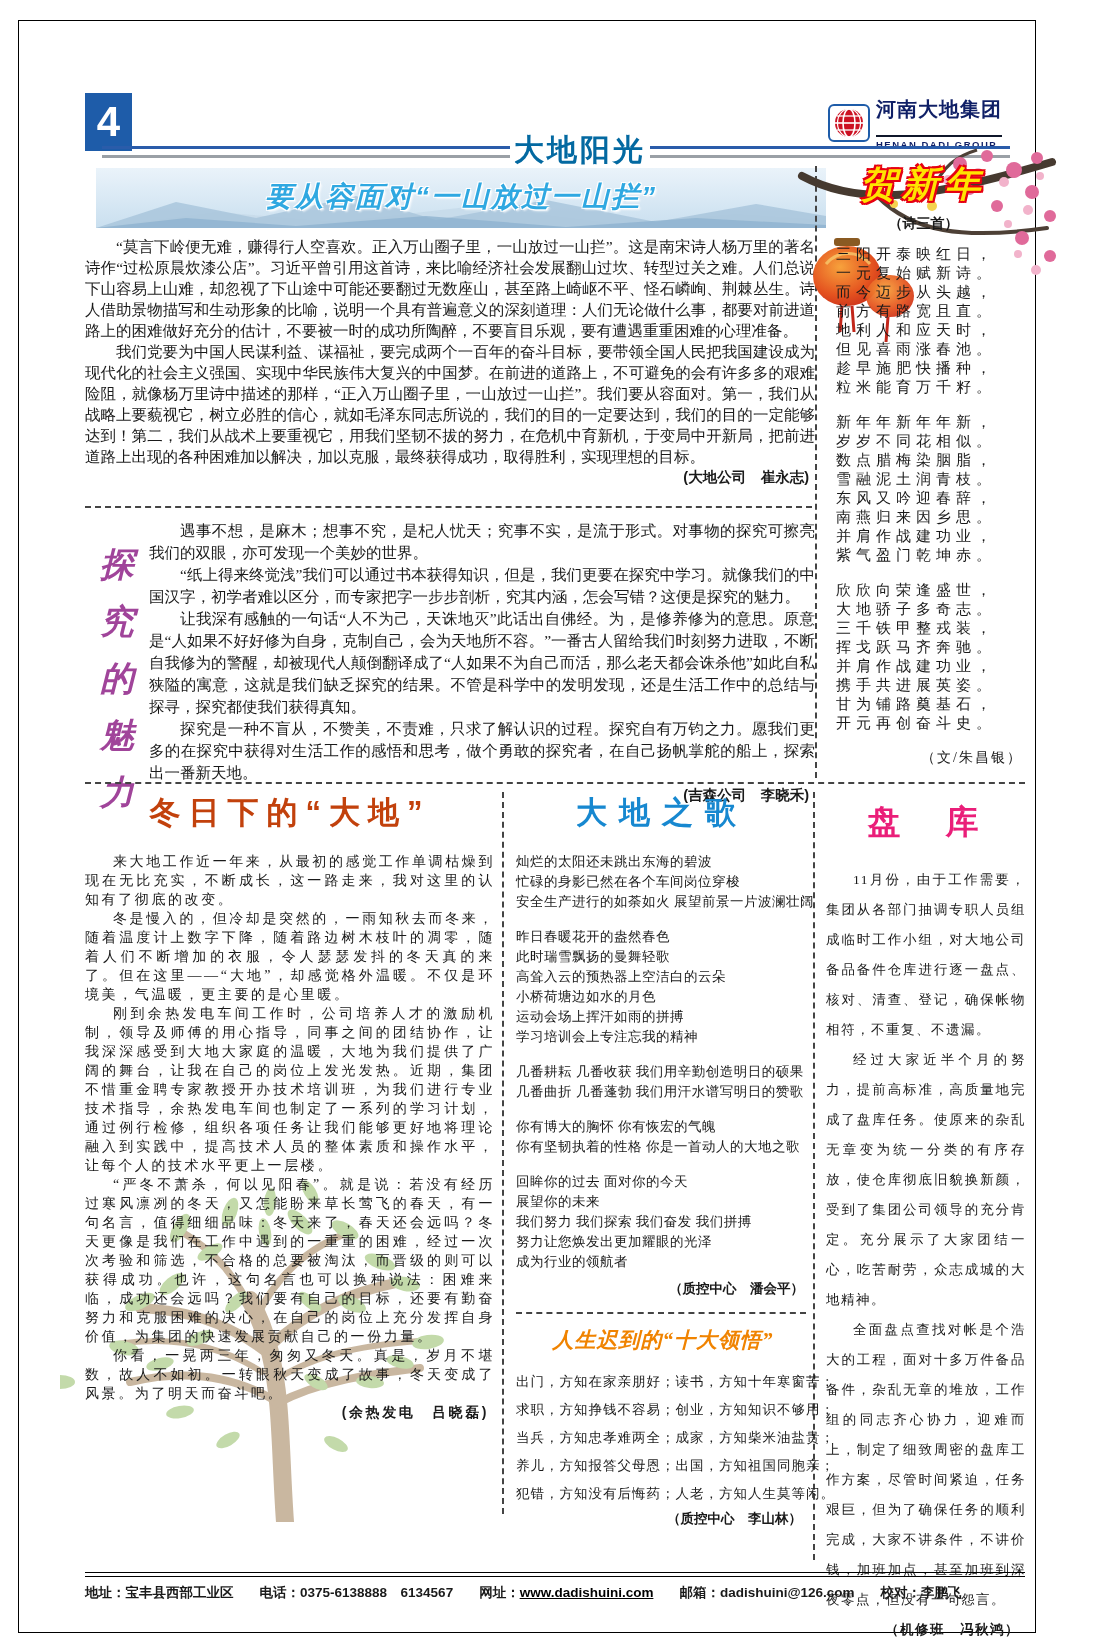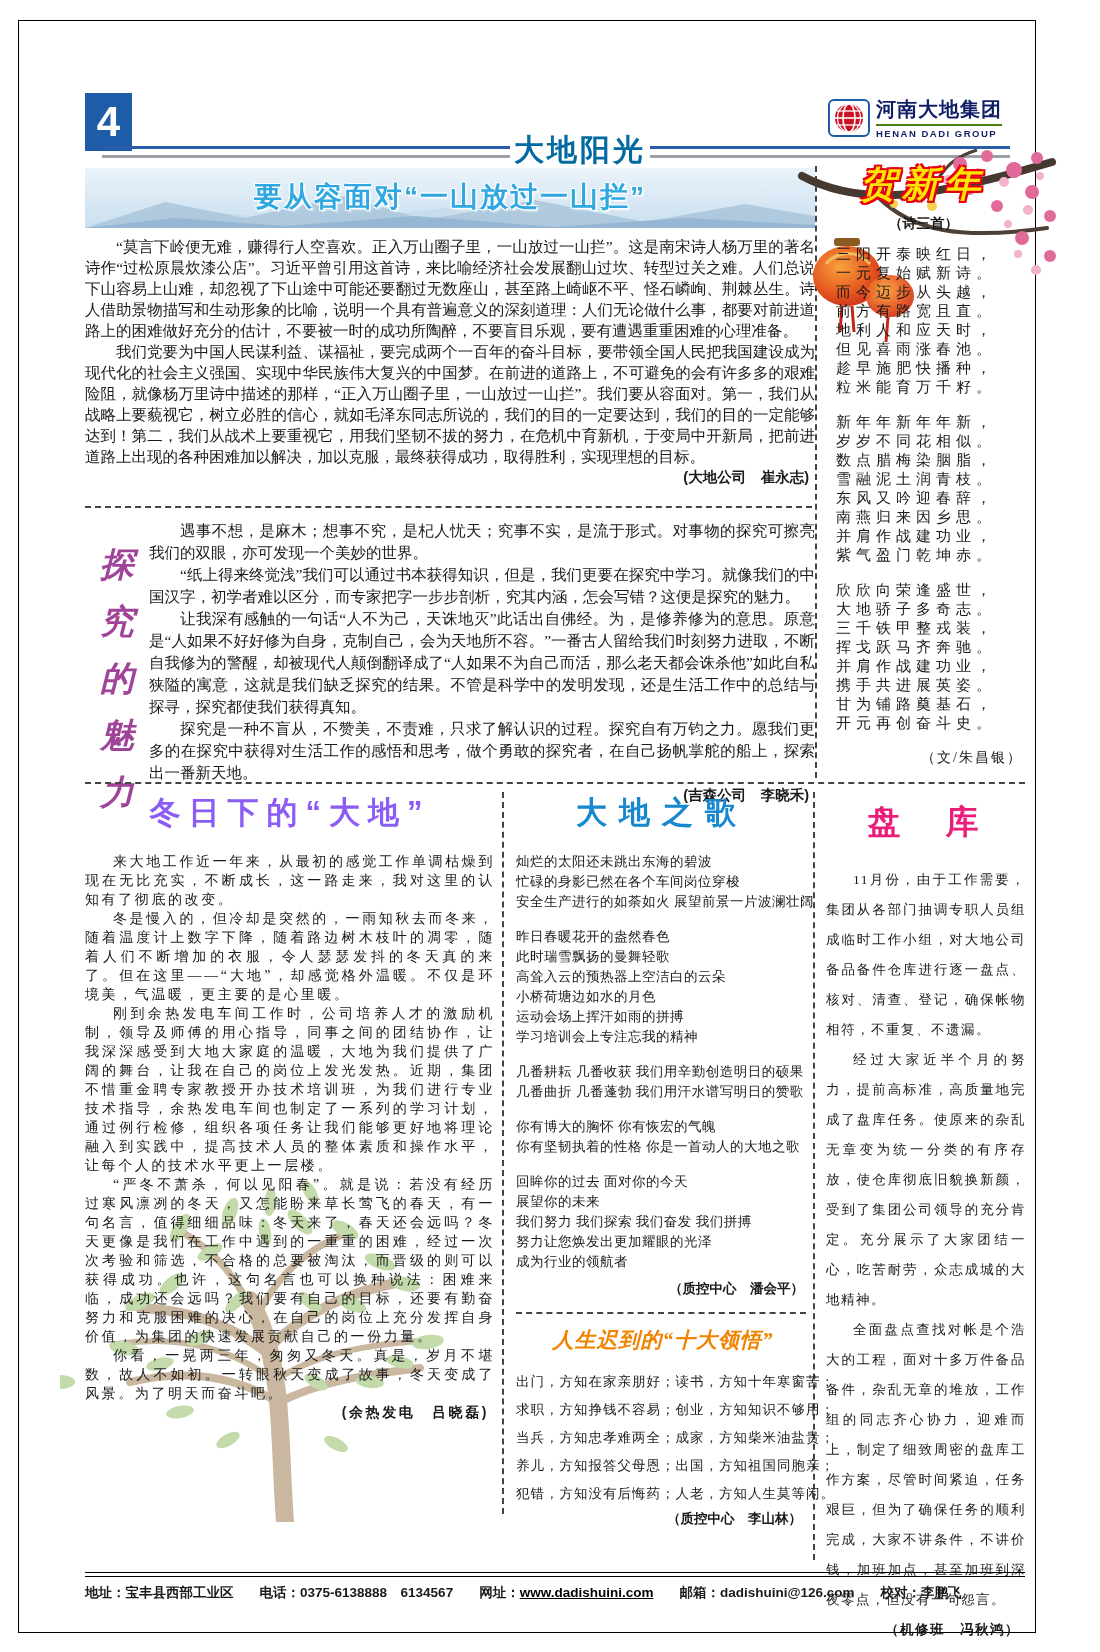--- a/index.html
+++ b/index.html
@@ -7,33 +7,33 @@
         font-family:"Liberation Serif",serif;color:#1a1a1a;}
   .frame{position:absolute;left:18px;top:20px;width:1016px;height:1611px;border:1px solid #000;}
 
   
   .pagenum{position:absolute;left:85px;top:93px;width:47px;height:58px;background:#1e5ca9;
            color:#fff;font-family:"Liberation Sans",sans-serif;font-weight:bold;font-size:42px;
            display:flex;align-items:center;justify-content:center;}
   .logo{position:absolute;left:828px;top:96px;display:flex;align-items:center;gap:6px;}
   .logo-text{display:flex;flex-direction:column;}
   .logo-cn{font-family:"Liberation Sans",sans-serif;font-weight:bold;font-size:20px;color:#0f1f66;
-           letter-spacing:1px;border-bottom:2px solid #4d7c0f;padding-bottom:1px;}
+           letter-spacing:1px;border-bottom:2px solid #0f172a;padding-bottom:12px;}
   .logo-en{font-family:"Liberation Sans",sans-serif;font-weight:bold;font-size:9.5px;color:#0f1f66;
            letter-spacing:1.5px;margin-top:2px;}
   .mline{position:absolute;height:3px;border-top:3px solid #2a5caa;border-bottom:3px solid #9aa0a6;
          padding-top:3px;background:transparent;}
   .mline.l{left:102px;top:146px;width:408px;}
   .mline.r{left:650px;top:146px;width:360px;}
   .masthead{position:absolute;left:510px;top:130px;width:140px;text-align:center;
             font-family:"Liberation Sans",sans-serif;font-weight:bold;font-size:30px;color:#0369a1;
             letter-spacing:3px;}
 
   
-  .banner{position:absolute;left:85px;top:168px;width:730px;height:64px;}
+  .banner{position:absolute;left:96px;top:168px;width:730px;height:64px;font-style:italic;}
   .banner svg{position:absolute;left:0;top:0;}
   .banner-title{position:absolute;left:0;top:10px;width:100%;text-align:center;
      font-family:"Liberation Sans",sans-serif;font-weight:bold;font-size:28px;color:#2fa8e1;letter-spacing:2px;
      text-shadow:-1px -1px 0 #fff,1px -1px 0 #fff,-1px 1px 0 #fff,1px 1px 0 #fff,2px 2px 2px rgba(255,255,255,.8);}
 
   
   .article1{position:absolute;left:85px;top:236px;width:730px;font-size:15.5px;line-height:21px;}
   .para{text-indent:2em;text-align:justify;}
   .sig{text-align:right;font-family:"Liberation Sans",sans-serif;font-weight:bold;font-size:14.5px;padding-right:6px;}
 
@@ -63,21 +63,21 @@
   .ny-sub{text-align:center;font-weight:bold;font-size:14px;margin-top:6px;}
   .ny-poems{margin-top:12px;padding-left:14px;}
   .ny-line{font-size:15px;letter-spacing:5px;line-height:19px;white-space:nowrap;}
   .ny-line:empty{height:16px;}
   .ny-sig{text-align:right;font-size:14px;letter-spacing:2px;padding-right:2px;margin-top:16px;}
 
   
   .dongri{position:absolute;left:85px;top:792px;width:410px;}
   .tree{position:absolute;left:-25px;top:260px;z-index:0;opacity:.85;}
   .dongri-title{position:relative;z-index:1;text-align:center;font-family:"Liberation Sans",sans-serif;
-     font-weight:bold;font-size:31px;color:#8b5cf6;letter-spacing:8px;margin-bottom:18px;}
+     font-weight:bold;font-size:31px;color:#c2410c;letter-spacing:8px;margin-bottom:18px;}
   .dongri-body{position:relative;z-index:1;font-size:14px;line-height:19px;letter-spacing:2.6px;}
   .dongri .sig{font-size:14px;}
 
   
   .gesong{position:absolute;left:516px;top:792px;width:292px;}
   .gesong-title{text-align:center;font-family:"Liberation Sans",sans-serif;font-weight:bold;
      font-size:31px;color:#1788d0;letter-spacing:12px;margin-bottom:18px;}
   .gline{font-size:13.5px;line-height:20px;letter-spacing:.5px;white-space:nowrap;}
   .gline:empty{height:15px;}
   .gesong-sig{text-align:right;font-family:"Liberation Sans",sans-serif;font-weight:bold;

